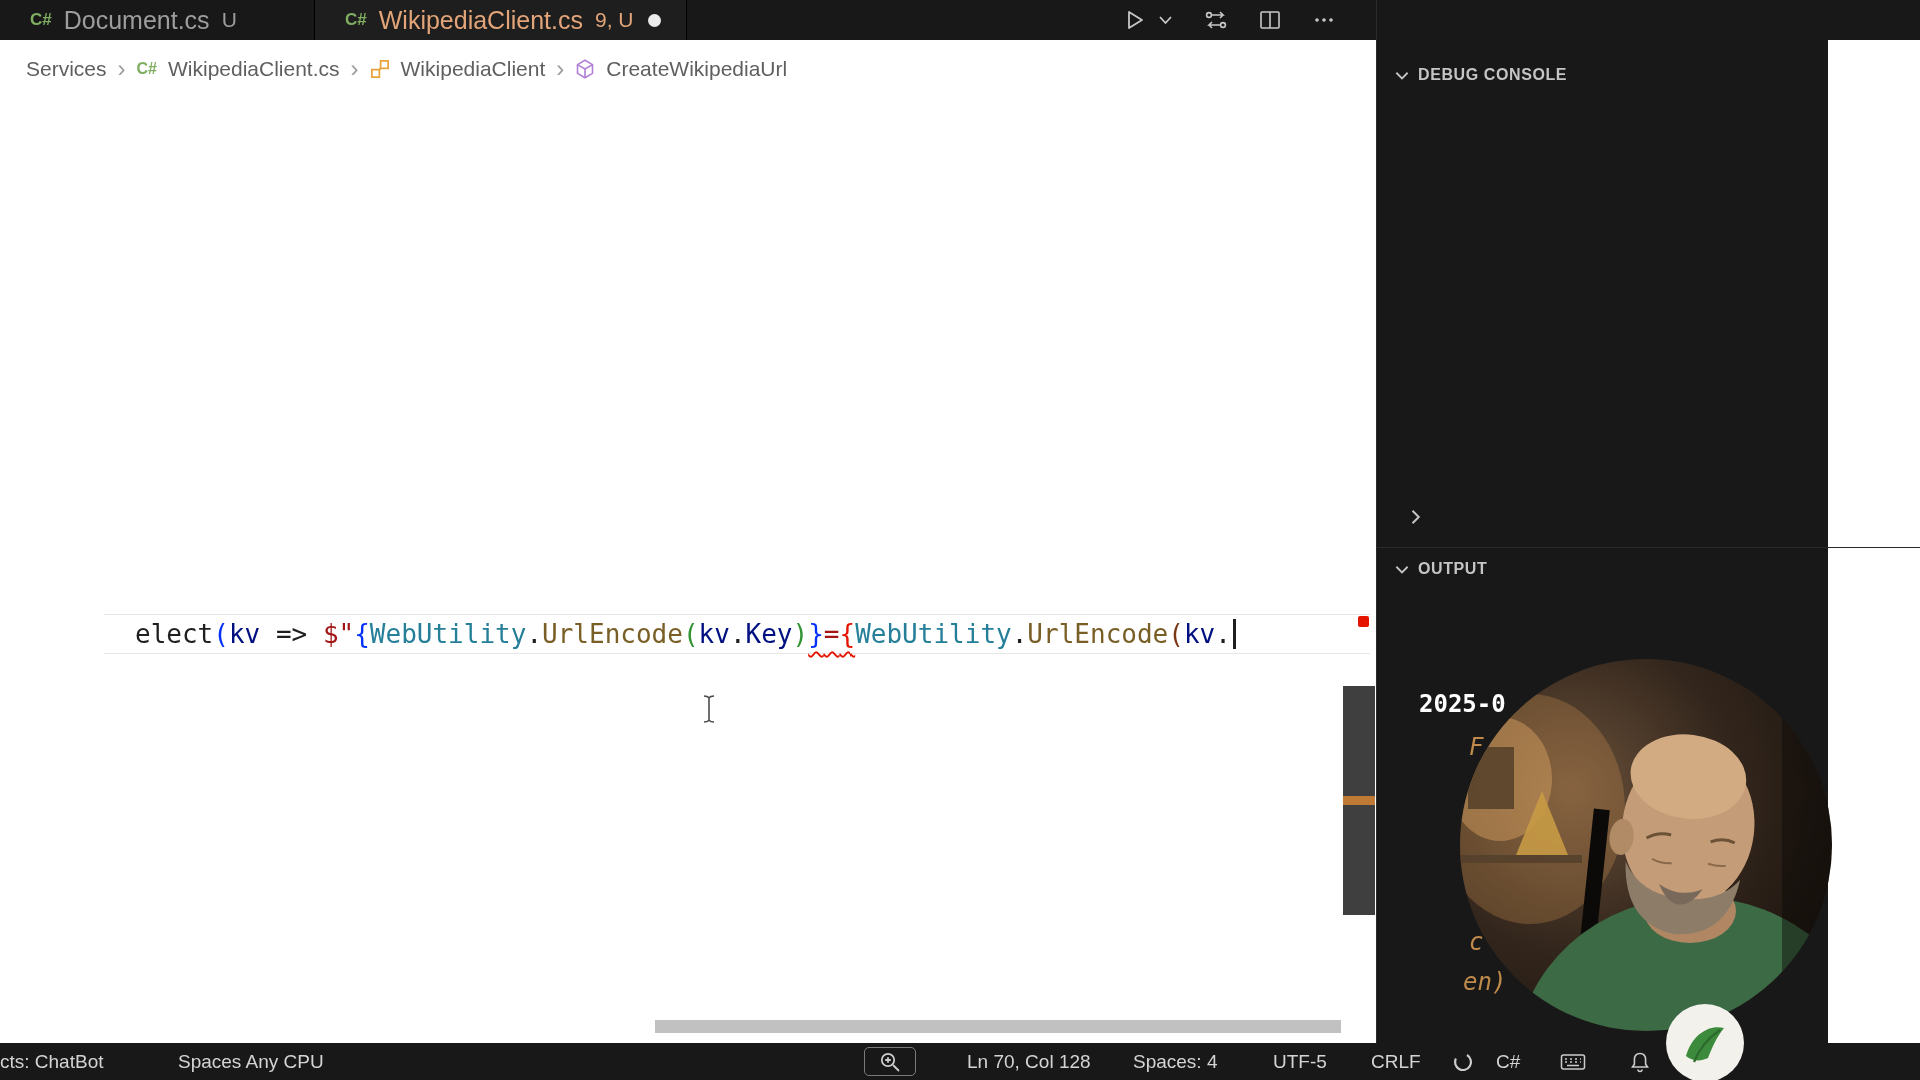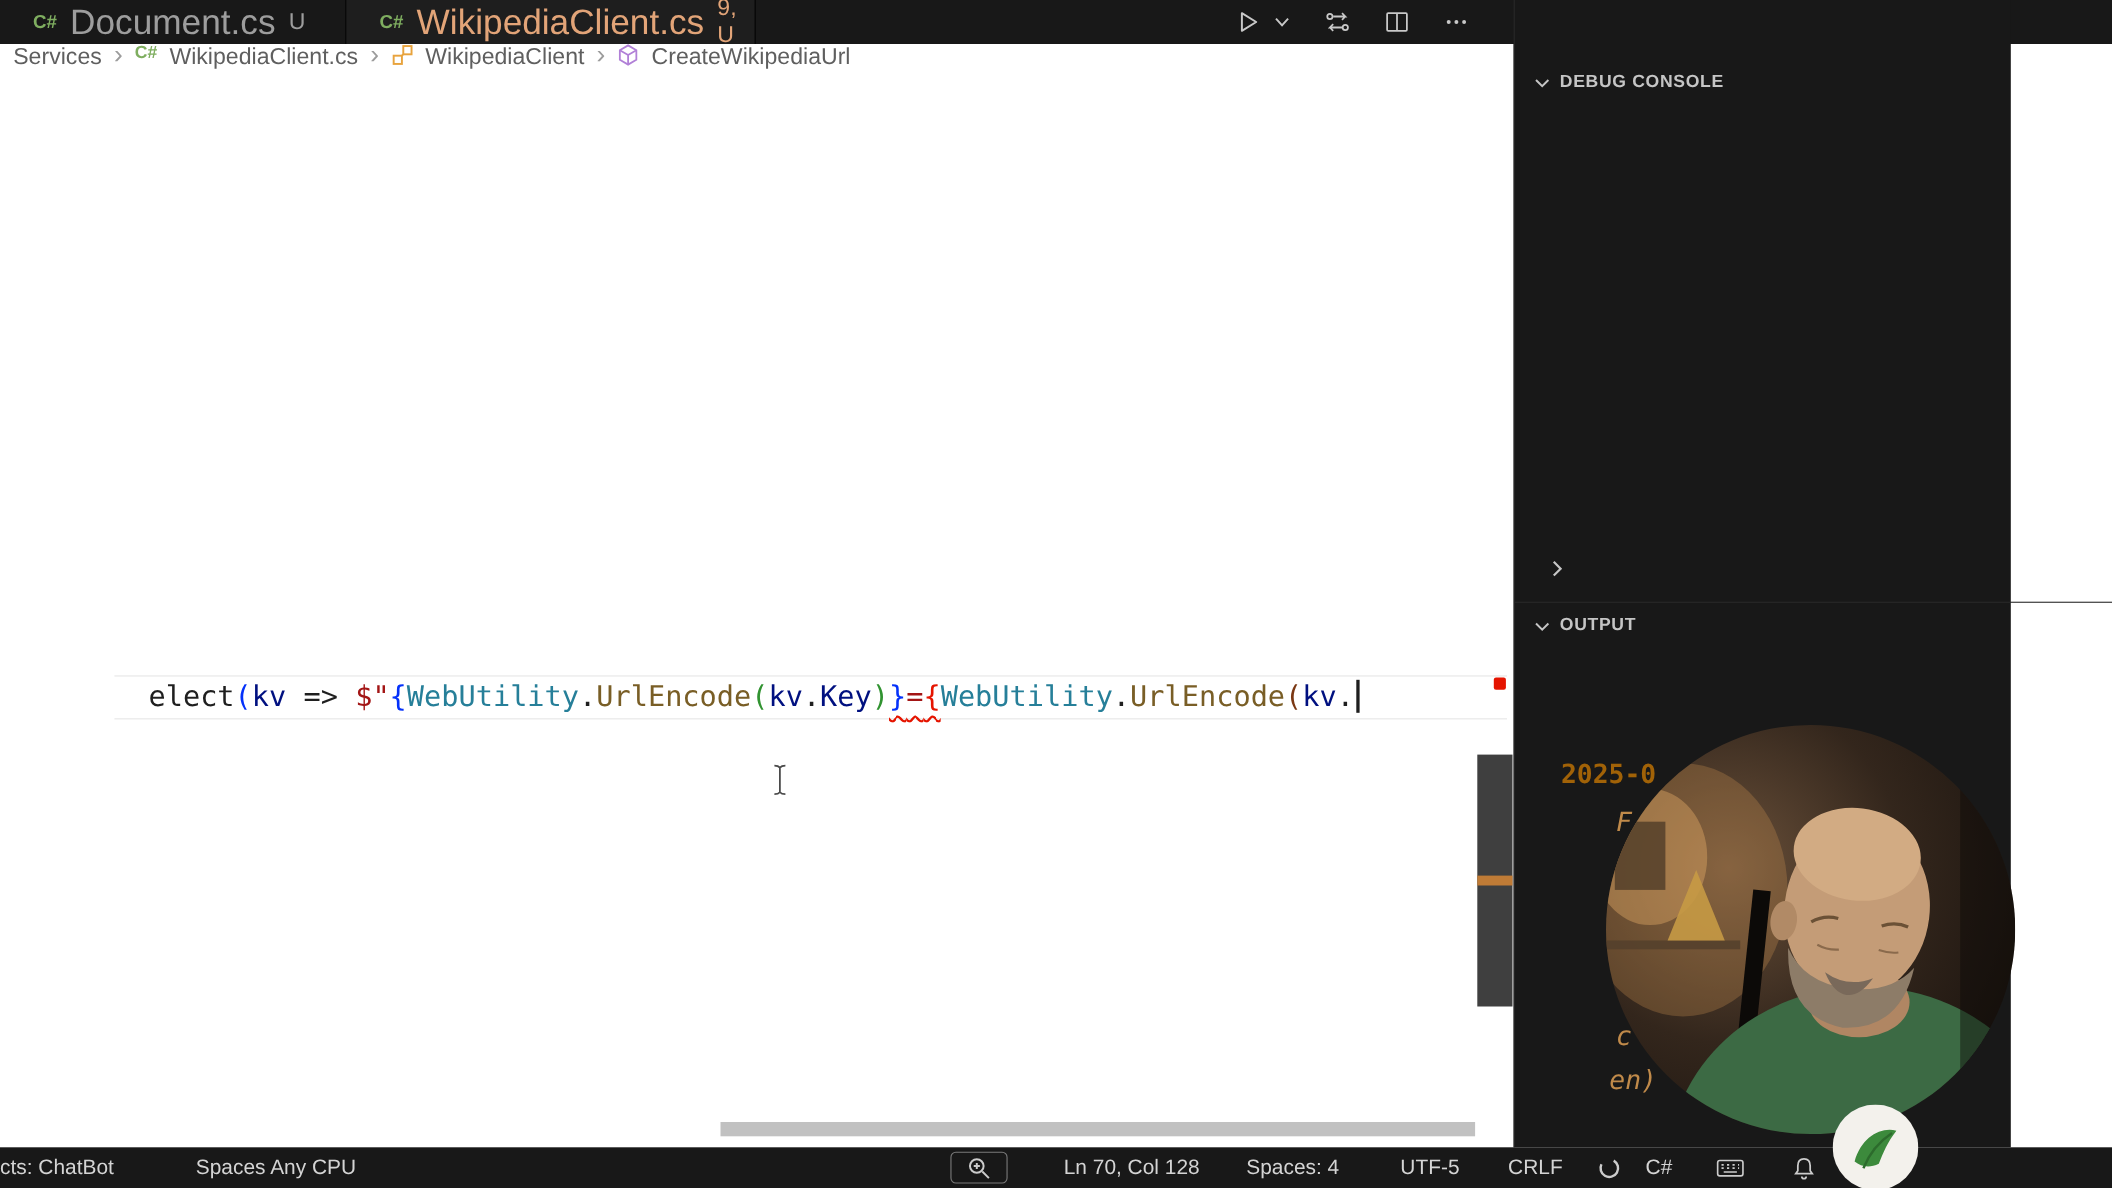--- a/index.html
+++ b/index.html
@@ -5,30 +5,30 @@
   *{box-sizing:border-box;margin:0;padding:0}
   body{width:1920px;height:1080px;overflow:hidden;position:relative;background:#fff;
        font-family:"Liberation Sans",sans-serif;}
 
   
   .tabbar{position:absolute;left:0;top:0;width:1920px;height:40px;background:#181818;z-index:5}
   .tab{position:absolute;top:0;height:40px;display:flex;align-items:center;padding:0 18px 0 30px;border-right:1px solid #000}
   .tab1{left:0;width:315px;background:#181818}
   .tab2{left:315px;width:372px;background:#1e1e1e}
   .cs-ico{font-weight:bold;font-size:17px;color:#7fae60;margin-right:12px;font-family:"Liberation Sans",sans-serif}
-  .tab-label{font-size:32px;color:#9d9d9d;white-space:nowrap}
+  .tab-label{font-size:25px;color:#9d9d9d;white-space:nowrap}
   .tab-badge{font-size:21px;color:#9d9d9d;margin-left:12px}
   .tab2 .tab-label,.tab2 .tab-badge{color:#e2a478}
   .dirty-dot{width:13px;height:13px;border-radius:50%;background:#ececec;margin-left:14px}
   .ticon{position:absolute;top:8px;cursor:pointer}
   .ticon svg{display:block}
 
   
   .breadcrumb{position:absolute;left:0;top:40px;width:1375px;height:58px;background:#fff;
-              display:flex;align-items:flex-start;padding-left:12px;gap:11px;font-size:21px;color:#5f5f5f;z-index:4}
+              display:flex;align-items:center;padding-left:26px;gap:11px;font-size:21px;color:#5f5f5f;z-index:4}
   .bc-sep{color:#9c9c9c;font-size:24px;line-height:20px}
   .bc-item{white-space:nowrap;cursor:pointer}
   .bc-ico{display:flex;align-items:center}
   .bc-cs{color:#7fae60;font-weight:bold;font-size:16px}
 
   
   .editor{position:absolute;left:0;top:98px;width:1375px;height:945px;background:#fff;z-index:3}
   .gutter{position:absolute;left:0;top:0;width:80px}
   .ln{height:39.7px;line-height:39.7px;text-align:right;font-family:"DejaVu Sans Mono",monospace;
       font-size:23px;color:#8a9199}
@@ -48,21 +48,21 @@
   
   .panel{position:absolute;left:1376px;top:0;width:452px;height:1043px;background:#181818;
          border-left:1px solid #2a2a2a;z-index:6;color:#c5c5c5}
   .sec-title{position:absolute;left:41px;font-size:16px;font-weight:bold;letter-spacing:.6px;color:#c5c5c5;white-space:nowrap}
   .p-chev{position:absolute;cursor:pointer}
   .p-input{position:absolute;left:41px;width:286px;height:47px;background:#202020;border:1px solid #3f3f3f;
            border-radius:3px;color:#bbb;font-size:18px;padding:0 12px;outline:none}
   .p-input::placeholder{color:#828282}
   .p-div{position:absolute;left:0;top:547px;width:544px;height:1px;background:#2a2a2a}
   .outline-txt{position:absolute;font-family:"DejaVu Sans Mono",monospace;font-size:24px;white-space:nowrap}
-  .o-ts{color:#a16207;font-weight:bold}
+  .o-ts{color:#ffffff;font-weight:bold}
   .o-it{color:#c08a4a;font-style:italic}
 
   
   .webcam{position:absolute;left:1460px;top:659px;width:372px;height:372px;z-index:50}
   .badge{position:absolute;left:1666px;top:1004px;width:78px;height:78px;z-index:60}
   .ibeam{position:absolute;left:700px;top:694px;z-index:70}
 
   
   .statusbar{position:absolute;left:0;top:1043px;width:1920px;height:37px;background:#181818;z-index:40;
              font-size:19px;color:#d4d4d4}

